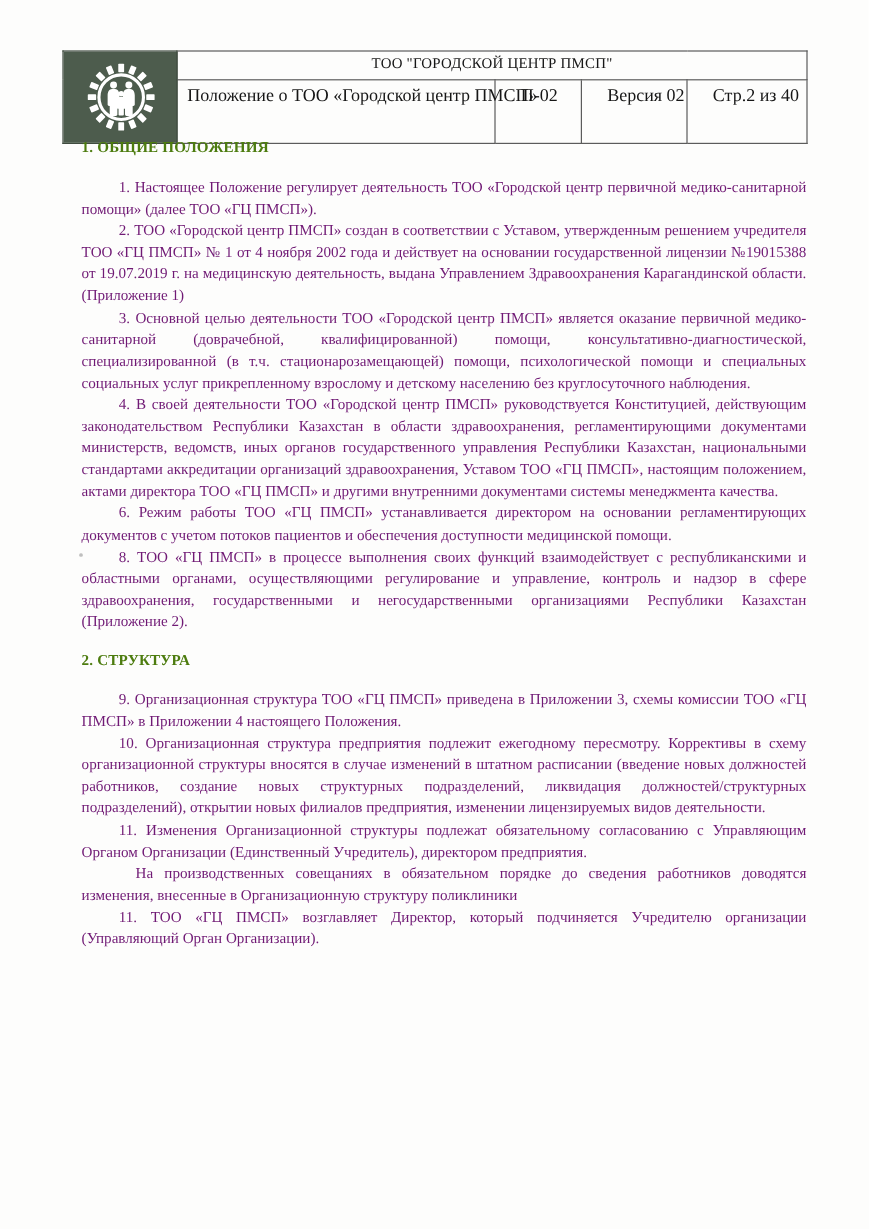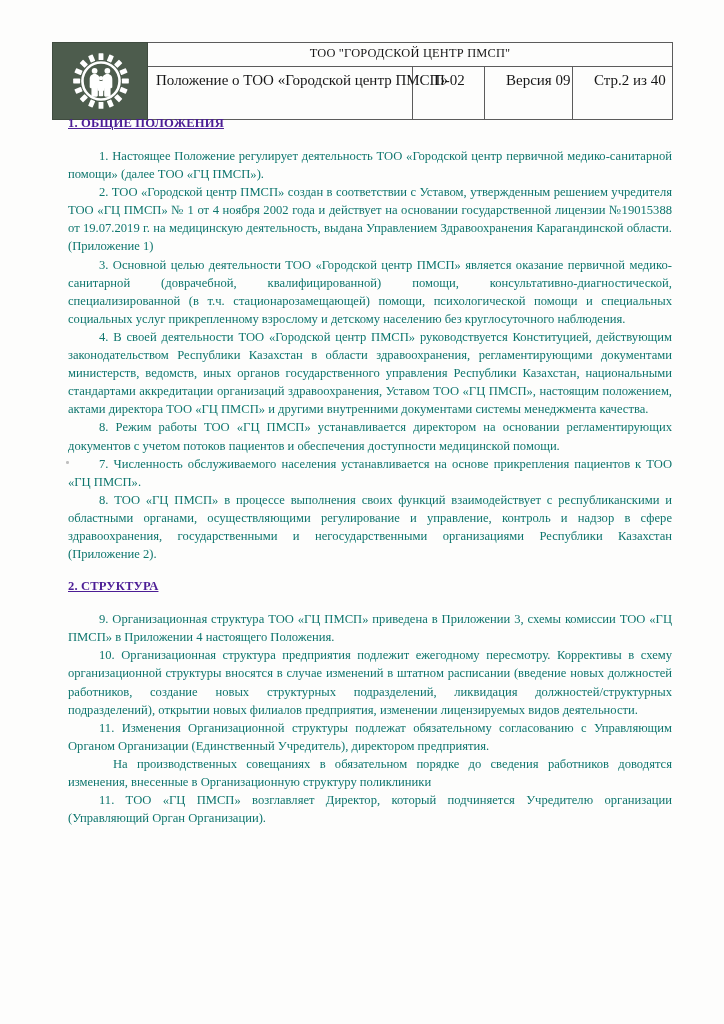--- a/index.html
+++ b/index.html
@@ -94,34 +94,33 @@
     top: 116px;
     width: 604px;
   }
 
   h2.section-heading {
     font-size: 12.6px;
     font-weight: bold;
     margin: 0;
     padding: 0;
     letter-spacing: .15px;
-    color: #4c1d95;
-    text-decoration: underline;
+    color: #4d7c0f;
   }
   .sec1 { margin: 0 0 0 27px; }
   .sec2 { margin: 0 0 0 27px; }
 
   p.para {
     font-size: 12.6px;
     line-height: 18.1px;
     text-align: justify;
     text-indent: 31px;
     margin: 0;
     padding: 0;
-    color: #0f766e;
+    color: #701a75;
     hyphens: none;
   }
   p.para-deep { text-indent: 45px; }
 
   .gap-after-heading { height: 16px; }
   .gap-before-heading { height: 16px; }
 
   
   .speck {
     position: absolute;
@@ -222,39 +221,38 @@
                          c0 -5.5 -2.5 -9.5 -8.5 -9.5 z"></path>
               </g>
             </svg>
           </div>
         </td>
         <td class="title-cell" colspan="4">ТОО "ГОРОДСКОЙ ЦЕНТР ПМСП"</td>
       </tr>
       <tr class="row2">
         <td class="doc-name-cell">Положение о ТОО «Городской центр ПМСП»</td>
         <td class="code-cell">П-02</td>
-        <td class="version-cell">Версия 09</td>
+        <td class="version-cell">Версия 02</td>
         <td class="pages-cell">Стр.2 из 40</td>
       </tr>
     </tbody>
   </table>
 
   <div class="speck" style="left:66px; top:461px; width:2.5px; height:2.5px;"></div>
 
   <div class="content">
 
     <h2 class="section-heading sec1">1. ОБЩИЕ ПОЛОЖЕНИЯ</h2>
     <div class="gap-after-heading"></div>
 
     <p class="para">1. Настоящее Положение регулирует деятельность ТОО «Городской центр первичной медико-санитарной помощи» (далее ТОО «ГЦ ПМСП»).</p>
     <p class="para">2. ТОО «Городской центр ПМСП» создан в соответствии с Уставом, утвержденным решением учредителя ТОО «ГЦ ПМСП» № 1 от 4 ноября 2002 года и действует на основании государственной лицензии №19015388 от 19.07.2019 г. на медицинскую деятельность, выдана Управлением Здравоохранения Карагандинской области. (Приложение 1)</p>
     <p class="para">3. Основной целью деятельности ТОО «Городской центр ПМСП» является оказание первичной медико-санитарной (доврачебной, квалифицированной) помощи, консультативно-диагностической, специализированной (в т.ч. стационарозамещающей) помощи, психологической помощи и специальных социальных услуг прикрепленному взрослому и детскому населению без круглосуточного наблюдения.</p>
     <p class="para">4. В своей деятельности ТОО «Городской центр ПМСП» руководствуется Конституцией, действующим законодательством Республики Казахстан в области здравоохранения, регламентирующими документами министерств, ведомств, иных органов государственного управления Республики Казахстан, национальными стандартами аккредитации организаций здравоохранения, Уставом ТОО «ГЦ ПМСП», настоящим положением, актами директора ТОО «ГЦ ПМСП» и другими внутренними документами системы менеджмента качества.</p>
-    <p class="para">8. Режим работы ТОО «ГЦ ПМСП» устанавливается директором на основании регламентирующих документов с учетом потоков пациентов и обеспечения доступности медицинской помощи.</p>
-    <p class="para">7. Численность обслуживаемого населения устанавливается на основе прикрепления пациентов к ТОО «ГЦ ПМСП».</p>
+    <p class="para">6. Режим работы ТОО «ГЦ ПМСП» устанавливается директором на основании регламентирующих документов с учетом потоков пациентов и обеспечения доступности медицинской помощи.</p>
     <p class="para">8. ТОО «ГЦ ПМСП» в процессе выполнения своих функций взаимодействует с республиканскими и областными органами, осуществляющими регулирование и управление, контроль и надзор в сфере здравоохранения, государственными и негосударственными организациями Республики Казахстан (Приложение 2).</p>
 
     <div class="gap-before-heading"></div>
     <h2 class="section-heading sec2">2. СТРУКТУРА</h2>
     <div class="gap-after-heading"></div>
 
     <p class="para">9. Организационная структура ТОО «ГЦ ПМСП» приведена в Приложении 3, схемы комиссии ТОО «ГЦ ПМСП» в Приложении 4 настоящего Положения.</p>
     <p class="para">10. Организационная структура предприятия подлежит ежегодному пересмотру. Коррективы в схему организационной структуры вносятся в случае изменений в штатном расписании (введение новых должностей работников, создание новых структурных подразделений, ликвидация должностей/структурных подразделений), открытии новых филиалов предприятия, изменении лицензируемых видов деятельности.</p>
     <p class="para">11. Изменения Организационной структуры подлежат обязательному согласованию с Управляющим Органом Организации (Единственный Учредитель), директором предприятия.</p>
     <p class="para para-deep">На производственных совещаниях в обязательном порядке до сведения работников доводятся изменения, внесенные в Организационную структуру поликлиники</p>

